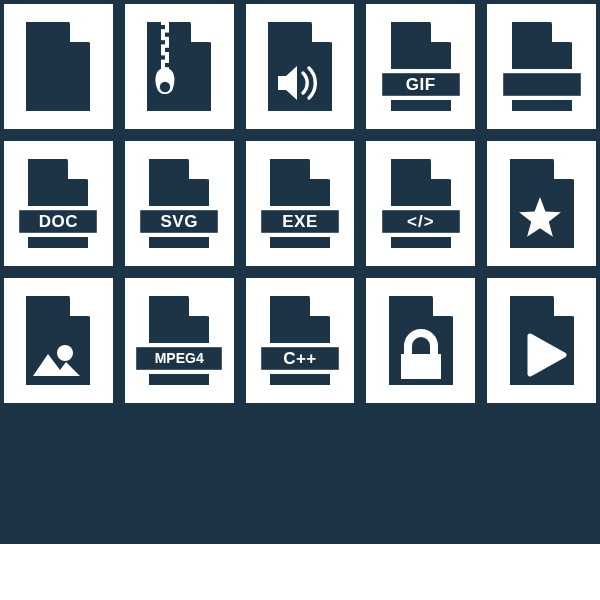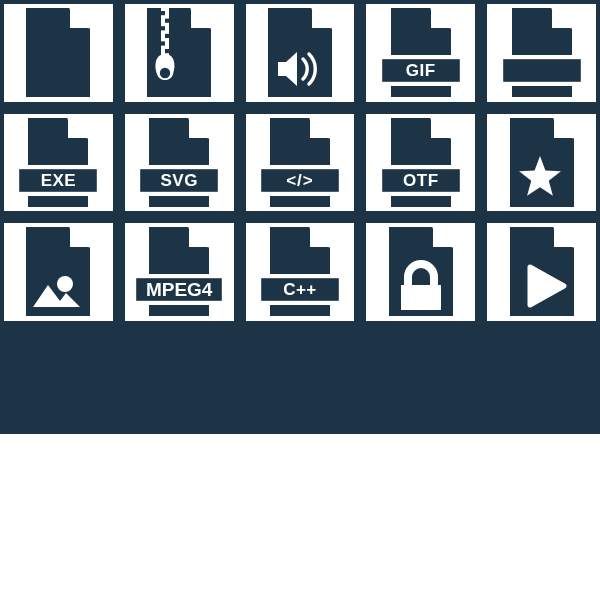--- a/index.html
+++ b/index.html
@@ -10,21 +10,21 @@
   body {
     width: 600px;
     height: 600px;
     font-family: "Liberation Sans", sans-serif;
     overflow: hidden;
   }
 
   #icon-grid {
     position: relative;
     width: 600px;
-    height: 434px;
+    height: 544px;
     background: #1d3446;
     box-sizing: border-box;
     display: grid;
     grid-template-columns: repeat(5, 1fr);
     grid-template-rows: repeat(4, 1fr);
     gap: 12px;
     padding: 4px;
   }
 
   .cell {
@@ -62,21 +62,21 @@
     white-space: nowrap;
   }
 
   
   .badge-text.band {
     top: 60px;
     font-size: 17px;
     line-height: 21px;
   }
   .badge-text.band.long {
-    font-size: 19px;
+    font-size: 14px;
     letter-spacing: 0px;
   }
   .badge-text.band.code {
     font-size: 17px;
     letter-spacing: 1px;
   }
 </style>
 </head>
 <body>
 
@@ -147,57 +147,57 @@
     </div>
     <div class="cell">
       <div class="icon-wrap">
         <svg viewBox="0 0 100 105" xmlns="http://www.w3.org/2000/svg">
           <path d="M20,8 L60,8 L80,28 L80,55 L20,55 Z" fill="#1d3446"></path>
           <path d="M60,8 L80,28 L60,28 Z" fill="#ffffff"></path>
           <path d="M60,8 L80,28" stroke="#ffffff" stroke-width="2.4" fill="none"></path>
           <rect x="10" y="58" width="80" height="25" fill="#1d3446" stroke="#ffffff" stroke-width="2.4"></rect>
           <rect x="20" y="86" width="60" height="11" fill="#1d3446"></rect>
         </svg>
+        <div class="badge-text band">DOC</div>
+      </div>
+    </div>
+    <div class="cell">
+      <div class="icon-wrap">
+        <svg viewBox="0 0 100 105" xmlns="http://www.w3.org/2000/svg">
+          <path d="M20,8 L60,8 L80,28 L80,55 L20,55 Z" fill="#1d3446"></path>
+          <path d="M60,8 L80,28 L60,28 Z" fill="#ffffff"></path>
+          <path d="M60,8 L80,28" stroke="#ffffff" stroke-width="2.4" fill="none"></path>
+          <rect x="10" y="58" width="80" height="25" fill="#1d3446" stroke="#ffffff" stroke-width="2.4"></rect>
+          <rect x="20" y="86" width="60" height="11" fill="#1d3446"></rect>
+        </svg>
+        <div class="badge-text band">SVG</div>
+      </div>
+    </div>
+    <div class="cell">
+      <div class="icon-wrap">
+        <svg viewBox="0 0 100 105" xmlns="http://www.w3.org/2000/svg">
+          <path d="M20,8 L60,8 L80,28 L80,55 L20,55 Z" fill="#1d3446"></path>
+          <path d="M60,8 L80,28 L60,28 Z" fill="#ffffff"></path>
+          <path d="M60,8 L80,28" stroke="#ffffff" stroke-width="2.4" fill="none"></path>
+          <rect x="10" y="58" width="80" height="25" fill="#1d3446" stroke="#ffffff" stroke-width="2.4"></rect>
+          <rect x="20" y="86" width="60" height="11" fill="#1d3446"></rect>
+        </svg>
         <div class="badge-text band">EXE</div>
       </div>
     </div>
     <div class="cell">
       <div class="icon-wrap">
         <svg viewBox="0 0 100 105" xmlns="http://www.w3.org/2000/svg">
           <path d="M20,8 L60,8 L80,28 L80,55 L20,55 Z" fill="#1d3446"></path>
           <path d="M60,8 L80,28 L60,28 Z" fill="#ffffff"></path>
           <path d="M60,8 L80,28" stroke="#ffffff" stroke-width="2.4" fill="none"></path>
           <rect x="10" y="58" width="80" height="25" fill="#1d3446" stroke="#ffffff" stroke-width="2.4"></rect>
           <rect x="20" y="86" width="60" height="11" fill="#1d3446"></rect>
         </svg>
-        <div class="badge-text band">SVG</div>
-      </div>
-    </div>
-    <div class="cell">
-      <div class="icon-wrap">
-        <svg viewBox="0 0 100 105" xmlns="http://www.w3.org/2000/svg">
-          <path d="M20,8 L60,8 L80,28 L80,55 L20,55 Z" fill="#1d3446"></path>
-          <path d="M60,8 L80,28 L60,28 Z" fill="#ffffff"></path>
-          <path d="M60,8 L80,28" stroke="#ffffff" stroke-width="2.4" fill="none"></path>
-          <rect x="10" y="58" width="80" height="25" fill="#1d3446" stroke="#ffffff" stroke-width="2.4"></rect>
-          <rect x="20" y="86" width="60" height="11" fill="#1d3446"></rect>
-        </svg>
         <div class="badge-text band code">&lt;/&gt;</div>
-      </div>
-    </div>
-    <div class="cell">
-      <div class="icon-wrap">
-        <svg viewBox="0 0 100 105" xmlns="http://www.w3.org/2000/svg">
-          <path d="M20,8 L60,8 L80,28 L80,55 L20,55 Z" fill="#1d3446"></path>
-          <path d="M60,8 L80,28 L60,28 Z" fill="#ffffff"></path>
-          <path d="M60,8 L80,28" stroke="#ffffff" stroke-width="2.4" fill="none"></path>
-          <rect x="10" y="58" width="80" height="25" fill="#1d3446" stroke="#ffffff" stroke-width="2.4"></rect>
-          <rect x="20" y="86" width="60" height="11" fill="#1d3446"></rect>
-        </svg>
-        <div class="badge-text band">OTF</div>
       </div>
     </div>
     <div class="cell">
       <div class="icon-wrap">
         <svg viewBox="0 0 100 105" xmlns="http://www.w3.org/2000/svg">
           <path d="M18,8 L62,8 L82,28 L82,97 L18,97 Z" fill="#1d3446"></path>
           <path d="M62,8 L82,28 L62,28 Z" fill="#ffffff"></path>
           <path d="M62,8 L82,28" stroke="#ffffff" stroke-width="2.4" fill="none"></path>
           <polygon points="48.00,46.00 53.41,60.56 68.92,61.20 56.75,70.84 60.93,85.80 48.00,77.20 35.07,85.80 39.25,70.84 27.08,61.20 42.59,60.56" fill="#ffffff"></polygon>
         </svg>

